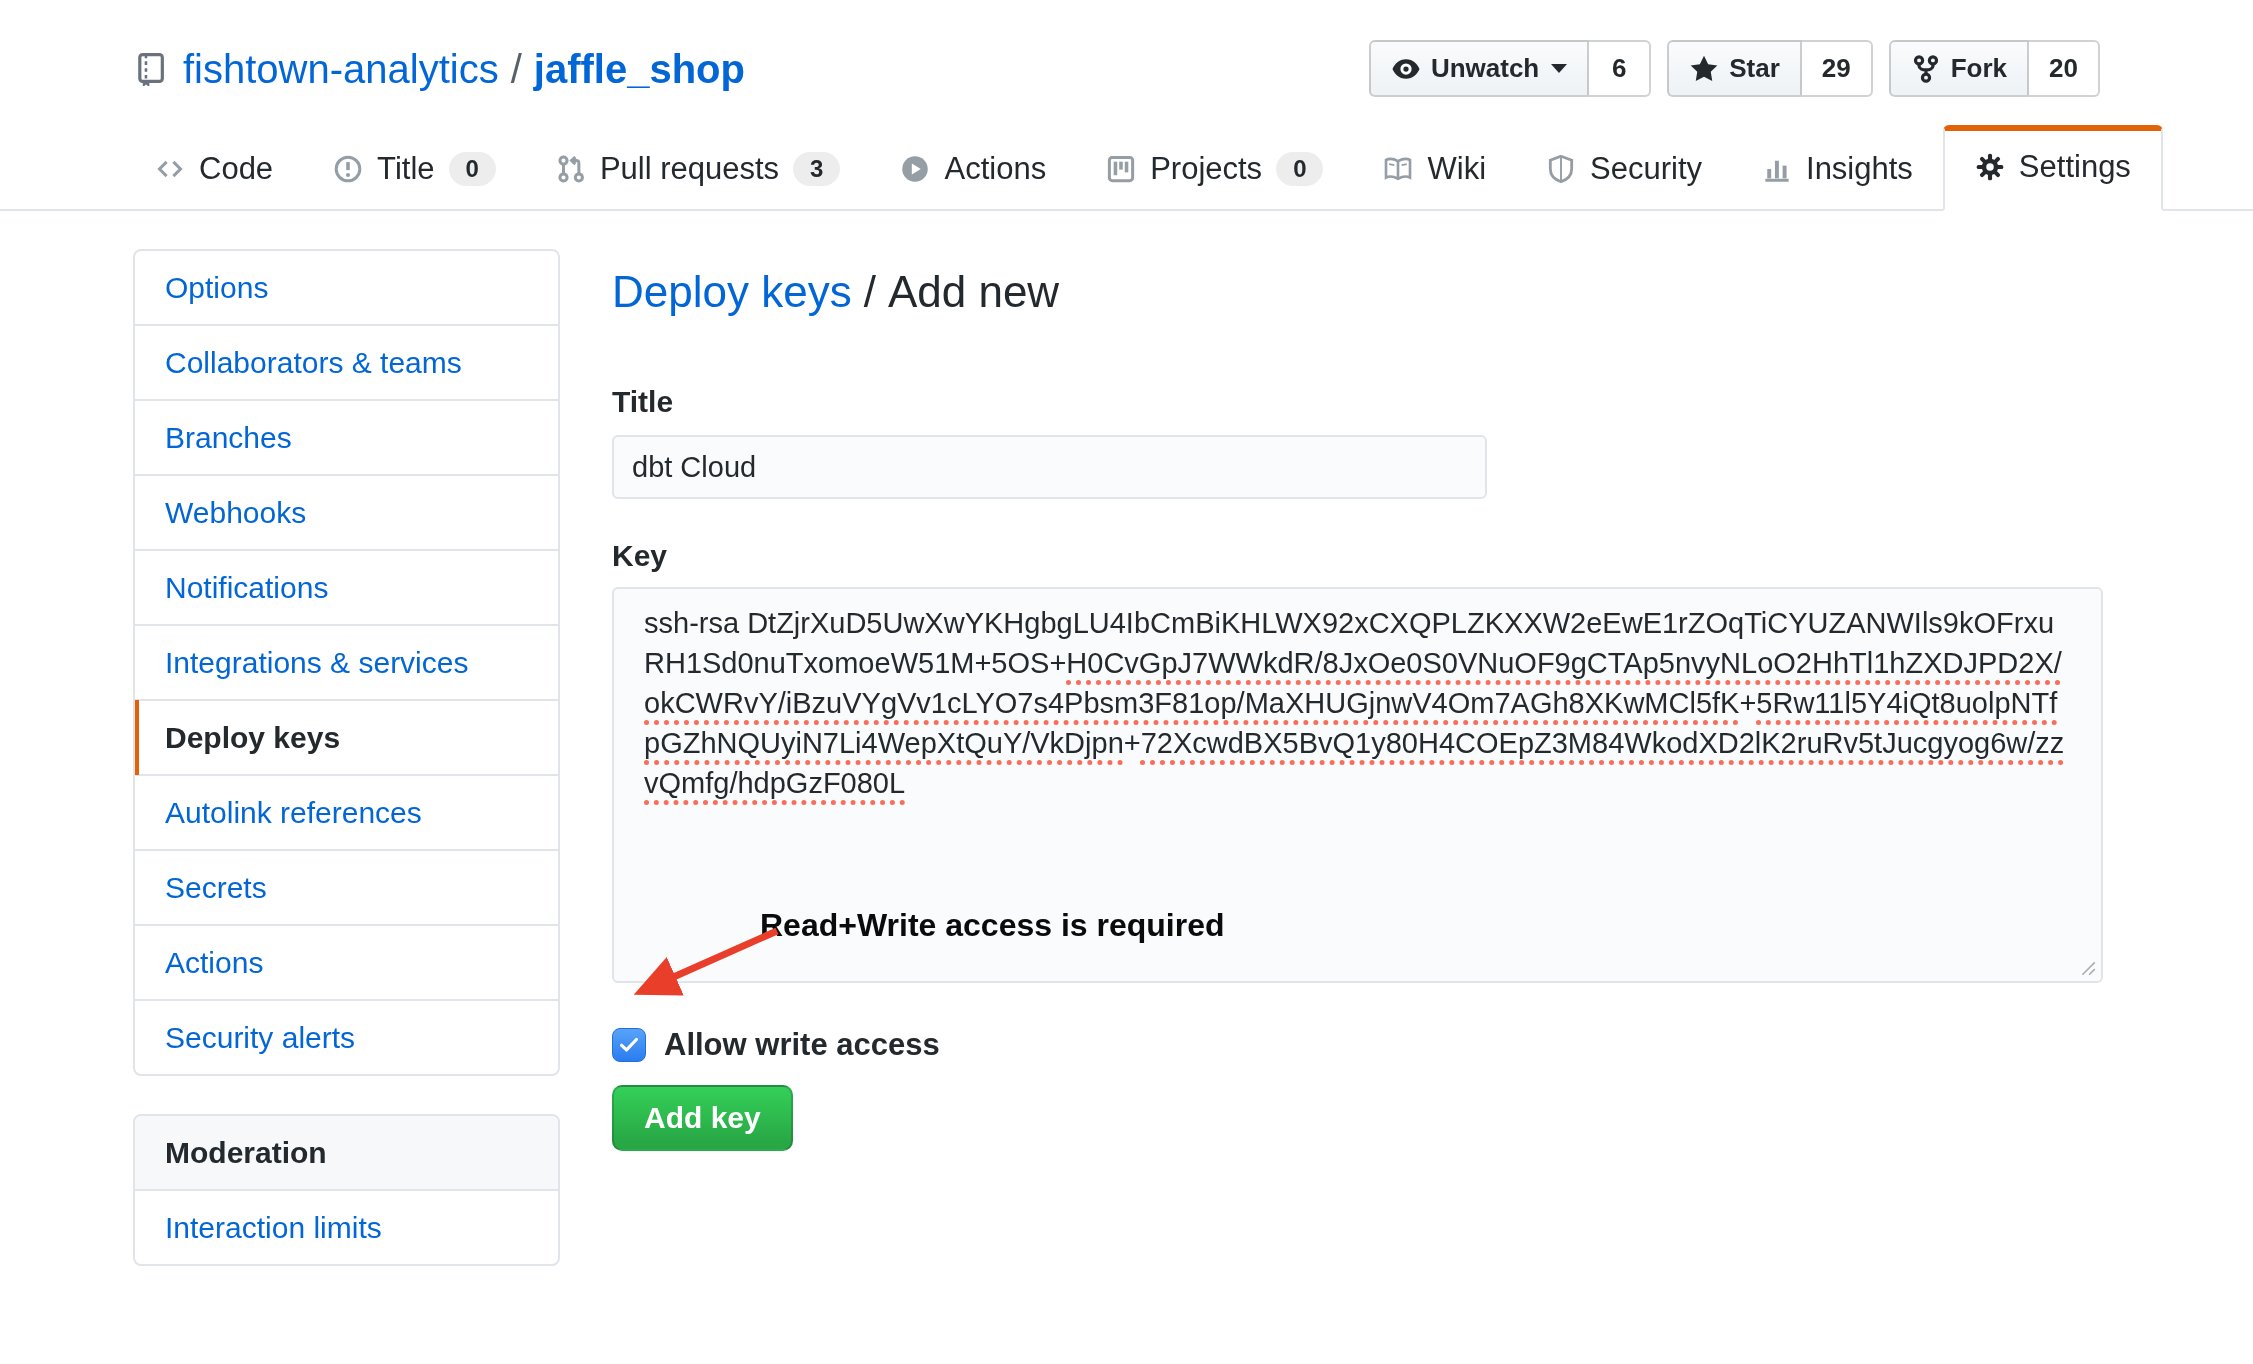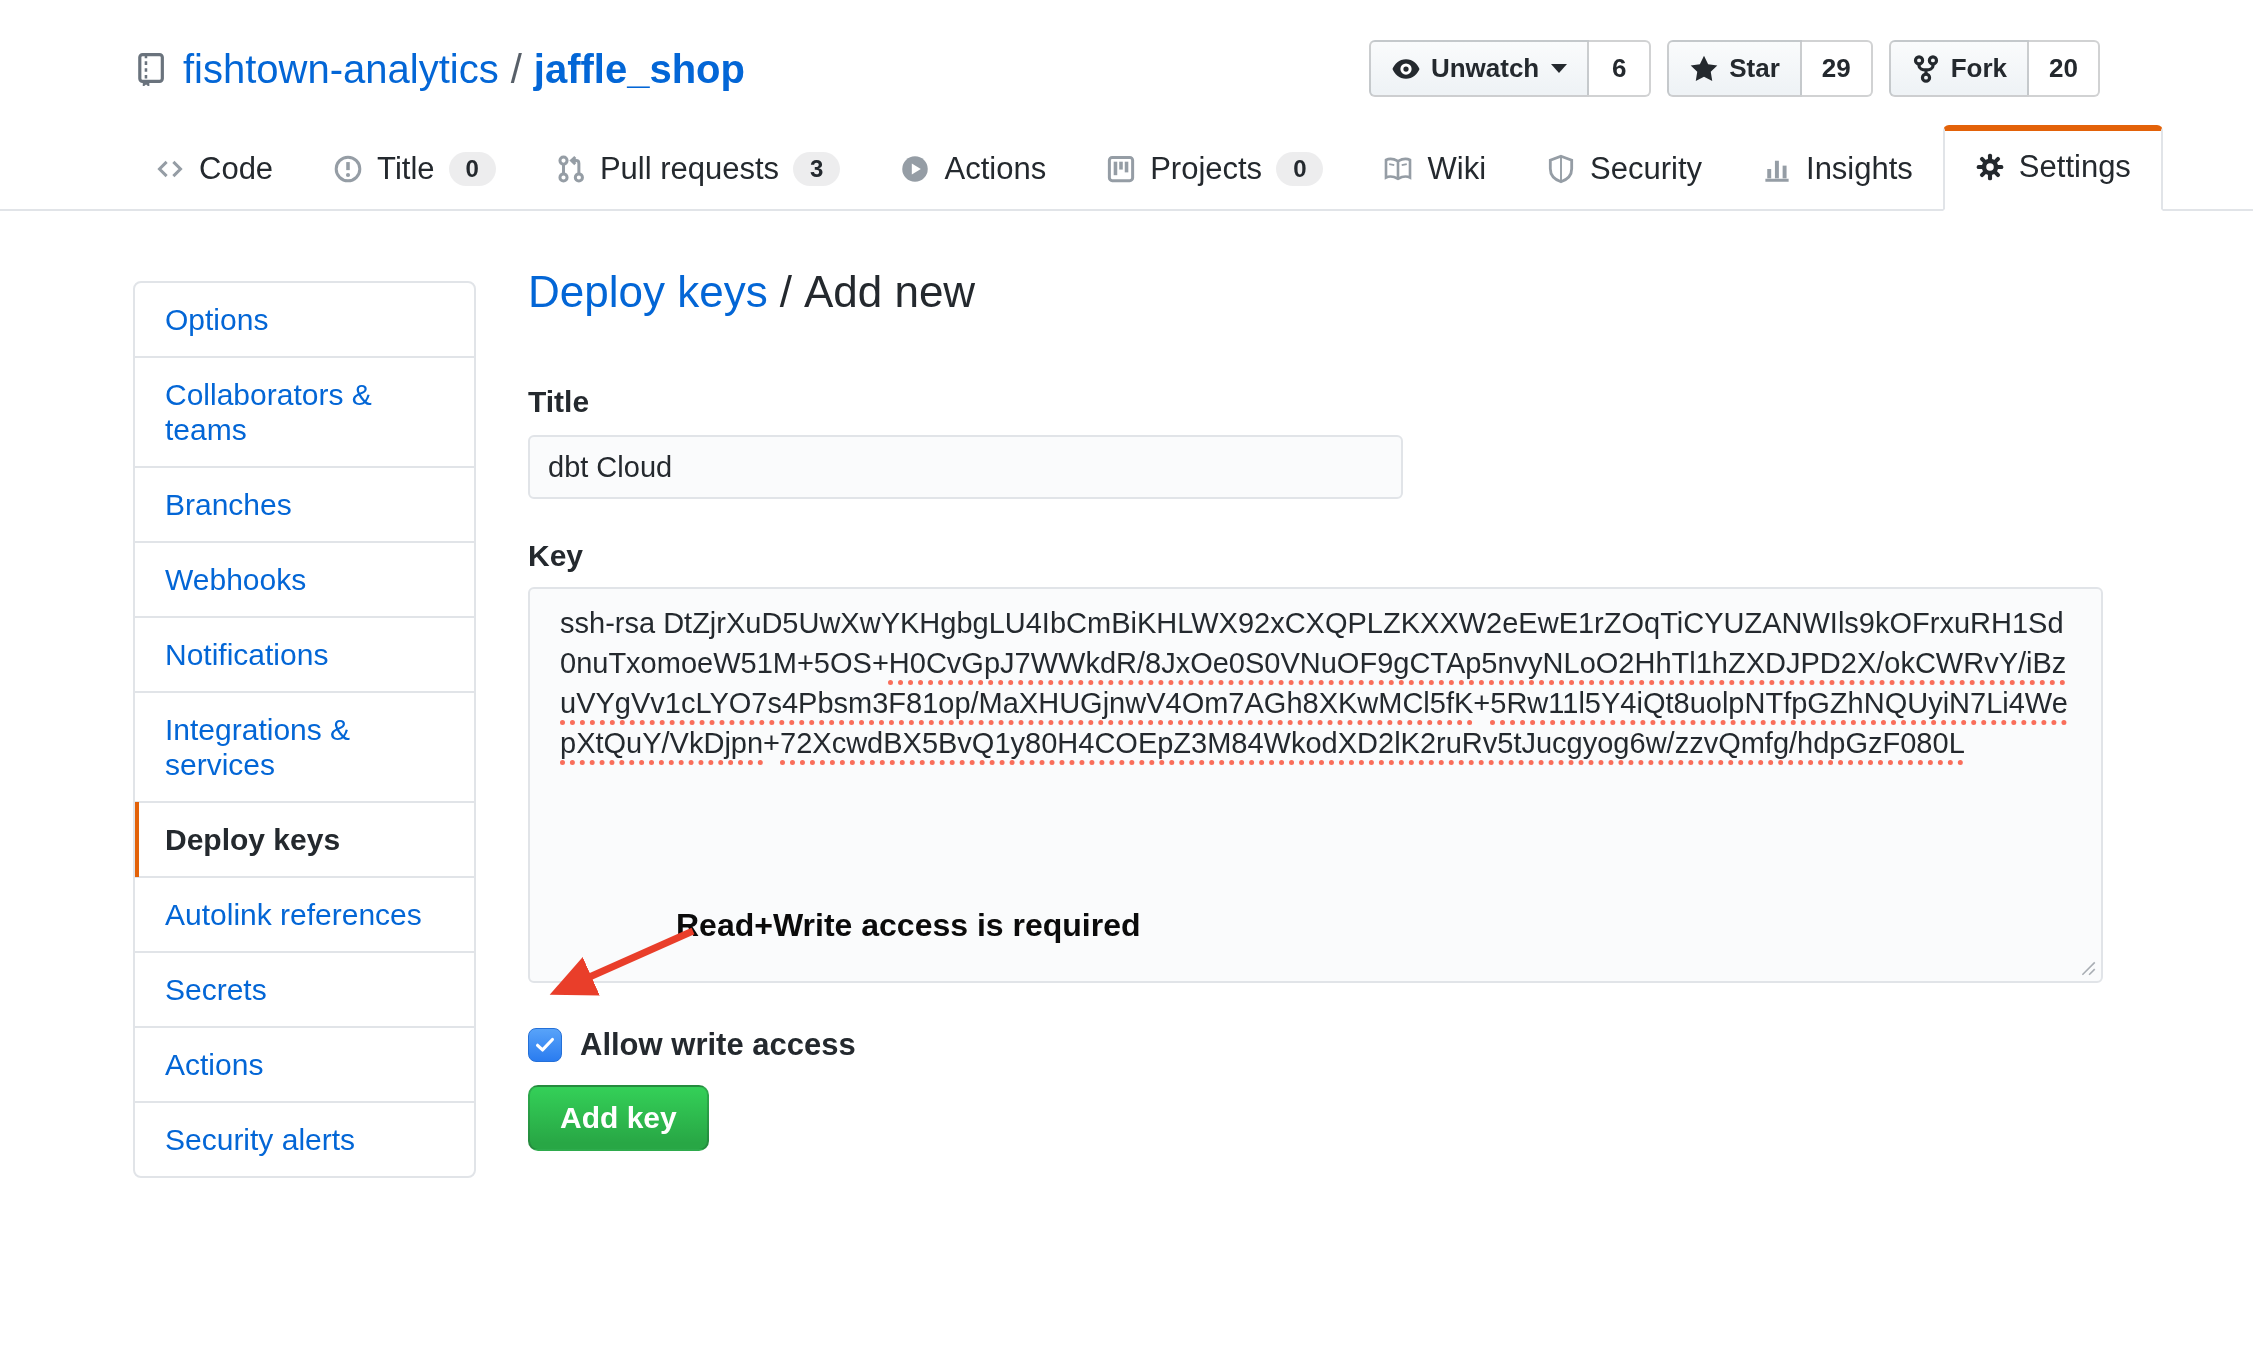--- a/index.html
+++ b/index.html
@@ -101,21 +101,21 @@
     padding-top: 18px;
     padding-bottom: 24px;
   }
 
   
   .content {
     display: flex;
     align-items: flex-start;
     padding: 38px 150px 0 133px;
   }
-  .sidebar { width: 343px; flex: none; margin-top: 32px; }
+  .sidebar { width: 427px; flex: none; }
   .menu {
     border: 2px solid #e1e4e8;
     border-radius: 8px;
     background: #fff;
     overflow: hidden;
   }
   .menu-item {
     display: block;
     position: relative;
     padding: 19px 30px;
@@ -415,20 +415,24 @@
       <a class="menu-item">Webhooks</a>
       <a class="menu-item">Notifications</a>
       <a class="menu-item">Integrations &amp; services</a>
       <a class="menu-item active">Deploy keys</a>
       <a class="menu-item">Autolink references</a>
       <a class="menu-item">Secrets</a>
       <a class="menu-item">Actions</a>
       <a class="menu-item">Security alerts</a>
     </div>
 
+    <div class="menu moderation">
+      <div class="menu-header">Moderation</div>
+      <a class="menu-item">Interaction limits</a>
+    </div>
   </aside>
 
   <main class="main">
     <h2 class="heading">
       <a class="link">Deploy keys</a><span class="sep">/</span><span>Add new</span>
     </h2>
 
     <form>
       <label class="field-label">Title</label>
       <input class="title-input" type="text" value="dbt Cloud" style="">

